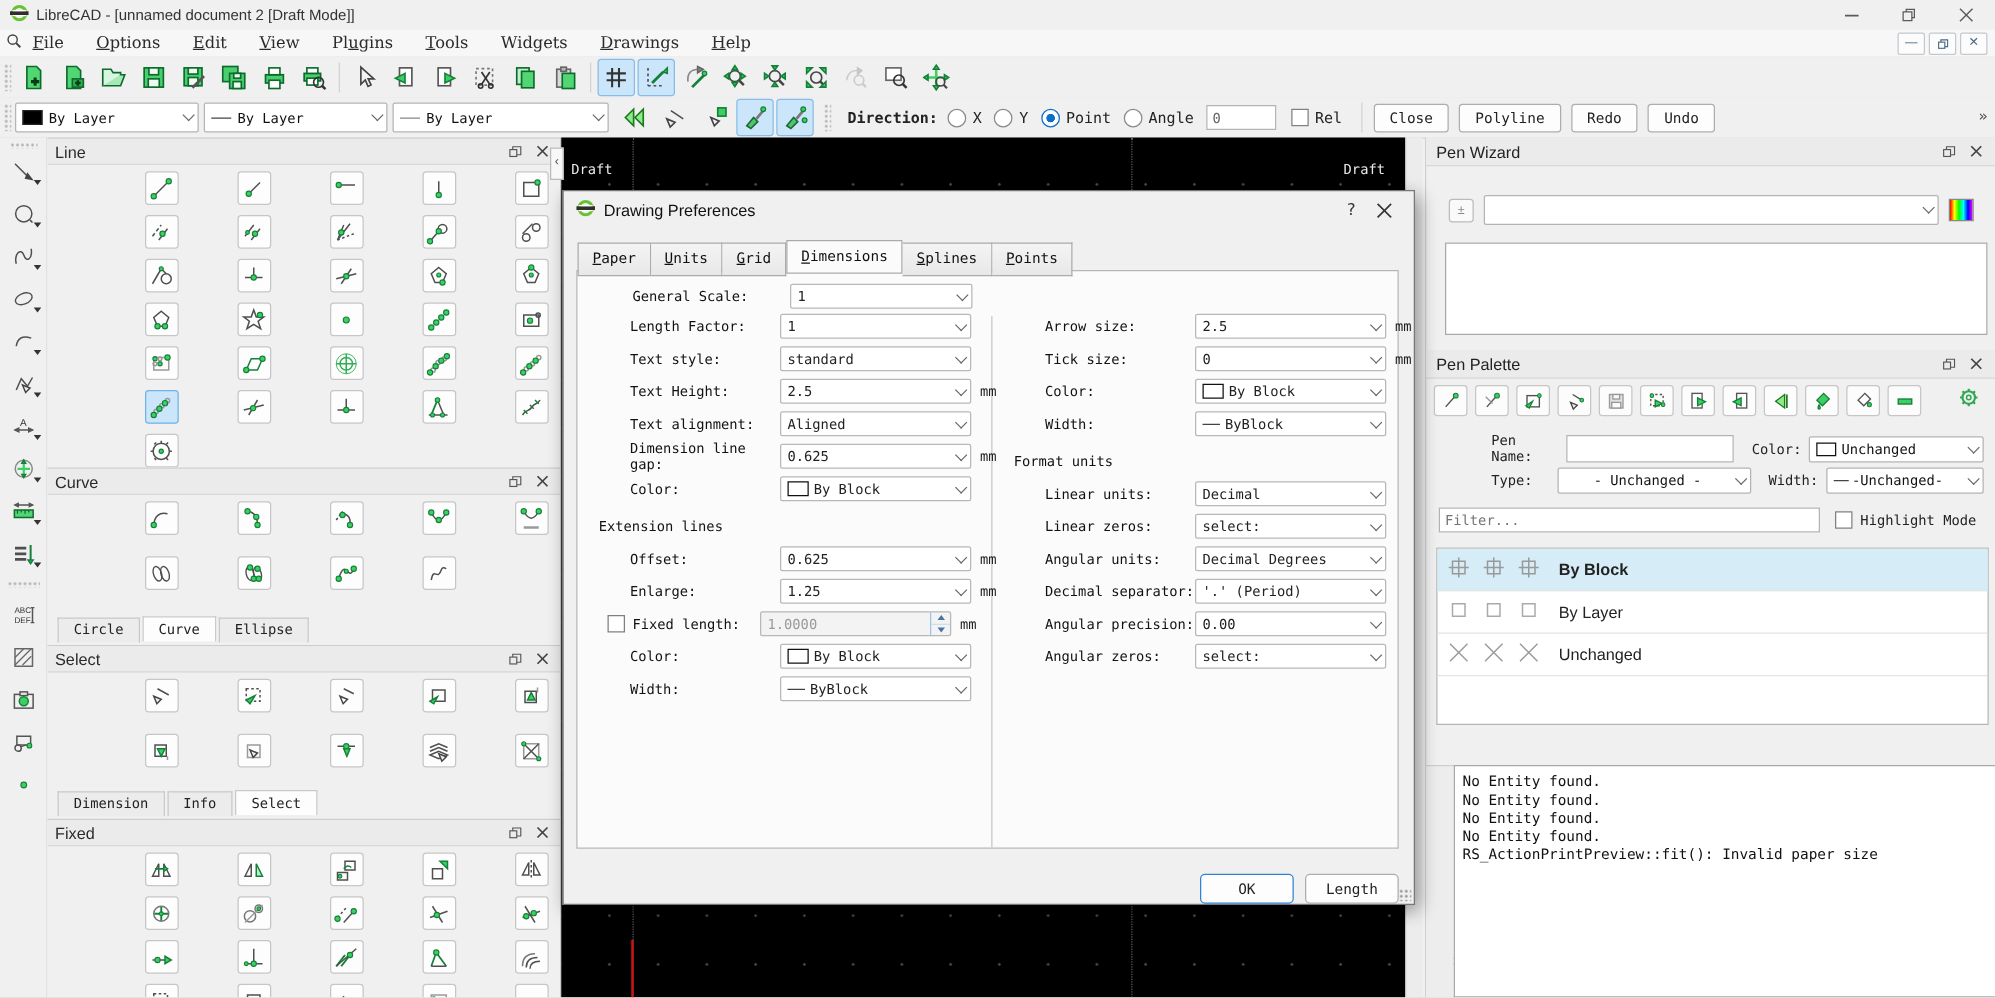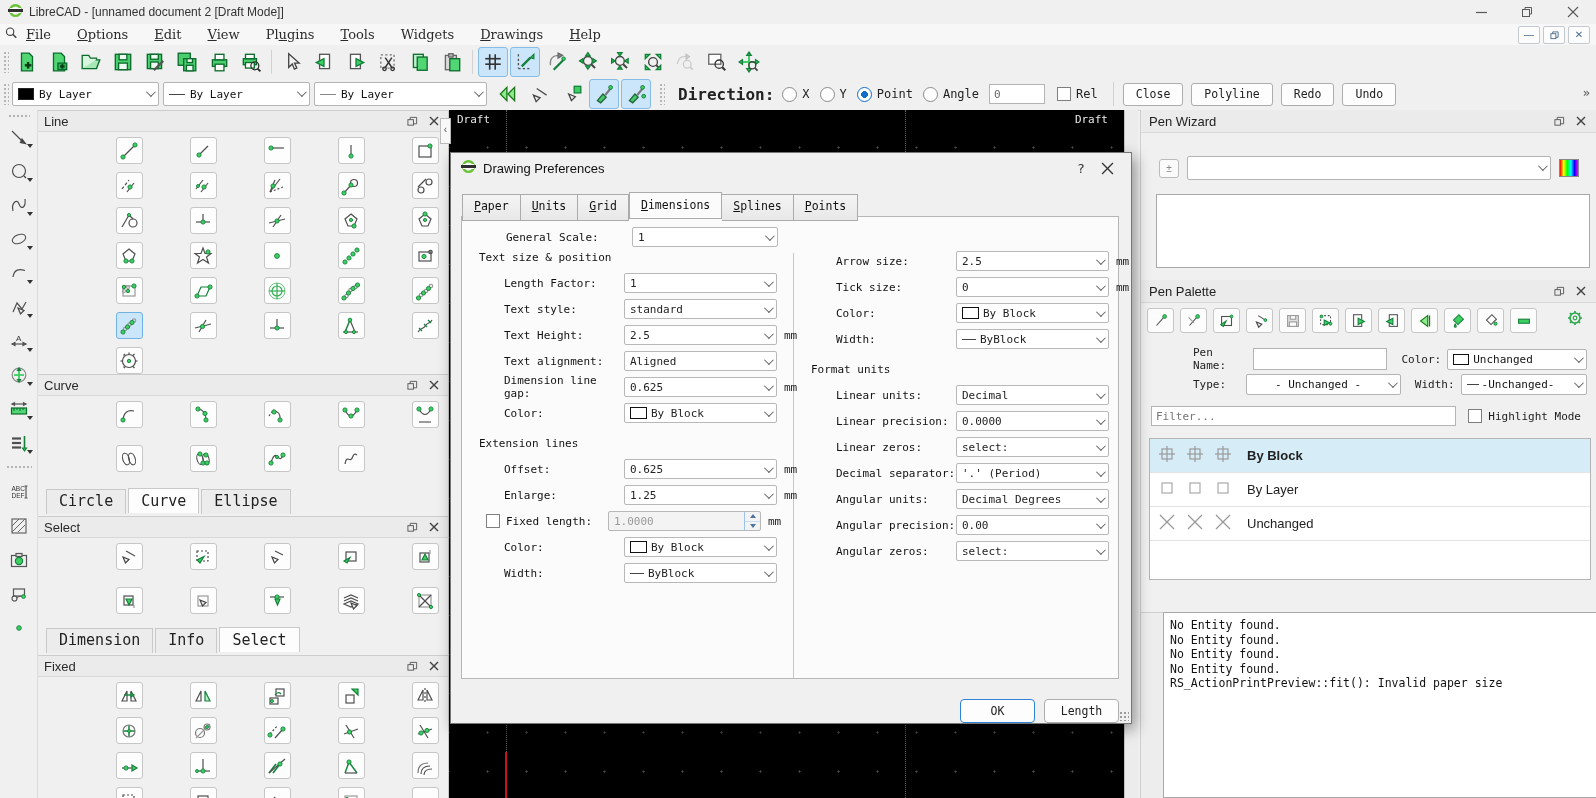--- a/index.html
+++ b/index.html
@@ -28,47 +28,47 @@
   .tbtn{width:28px;height:28px;border:1px solid transparent;border-radius:3px;display:flex;align-items:center;justify-content:center;background:transparent;}
   .tbtn.pressed{background:#cbe6fb;border-color:#86bde8;}
   .tbtn.disabled{opacity:.5;}
   .combo{position:relative;display:flex;align-items:center;height:22px;background:#fff;border:1px solid #b4b4b4;border-radius:2px;padding:0 16px 0 5px;font-family:"DejaVu Sans Mono",monospace;font-size:11px;color:#111;}
   .chev{position:absolute;right:5px;top:7px;width:6px;height:6px;border-right:1.4px solid #666;border-bottom:1.4px solid #666;transform:rotate(45deg) translateY(-2px);}
   .swatch{display:inline-block;width:14px;height:10px;border:1px solid #222;margin-right:5px;background:#000;}
   .wline{display:inline-block;width:16px;height:1px;background:#444;margin-right:5px;}
   .radio{display:inline-block;width:13px;height:13px;border-radius:50%;border:1px solid #8a8a8a;background:#fff;vertical-align:middle;}
   .radio.checked{border:1.5px solid #0f6ec9;background:radial-gradient(circle,#0f6ec9 0 3.2px,#fff 3.6px);}
   .rlabel{font-family:"DejaVu Sans Mono",monospace;font-size:12px;margin:0 10px 0 5px;}
-  #dir-label{font-family:"DejaVu Sans Mono",monospace;font-size:16px;font-weight:bold;margin:0 8px 0 10px;}
+  #dir-label{font-family:"DejaVu Sans Mono",monospace;font-size:12px;font-weight:bold;margin:0 8px 0 10px;}
   #angle-input{width:46px;height:18px;border:1px solid #b4b4b4;font-family:"DejaVu Sans Mono",monospace;font-size:11px;color:#666;padding:0 4px;}
   .cb{display:inline-block;width:12px;height:12px;border:1px solid #7f7f7f;background:#fff;vertical-align:middle;}
   .abtn{height:21px;background:#fdfdfd;border:1px solid #adadad;border-radius:3px;font-family:"DejaVu Sans Mono",monospace;font-size:11.5px;padding:0 12px;margin:0 4px;display:flex;align-items:center;}
   #tb-overflow{position:absolute;right:6px;top:8px;color:#555;font-size:12px;font-family:"DejaVu Sans Mono",monospace;}
   
   #leftstrip{position:absolute;left:0;top:110px;width:38px;height:688px;background:#f0f0f0;border-right:1px solid #ddd;display:flex;flex-direction:column;align-items:center;padding-top:4px;box-sizing:border-box;}
   #leftstrip .hgrip{width:22px;height:5px;margin-bottom:4px;background-image:radial-gradient(#b5b5b5 1px,transparent 1.2px);background-size:4px 4px;}
   .lsbtn{position:relative;width:30px;height:27px;margin-bottom:7px;display:flex;align-items:center;justify-content:center;}
   .lsbtn.drop::after{content:"";position:absolute;right:1px;bottom:2px;border-left:3.5px solid transparent;border-right:3.5px solid transparent;border-top:4.5px solid #333;}
   .lssep{width:26px;height:5px;margin:2px 0 8px;background-image:radial-gradient(#b5b5b5 1px,transparent 1.2px);background-size:4px 4px;}
   
   #leftdock{position:absolute;left:38px;top:110px;width:410px;height:688px;background:#f0f0f0;border-right:1px solid #c9c9c9;}
   .panel{position:absolute;left:0;width:410px;border-top:1px solid #cdcdcd;box-sizing:border-box;background:#f0f0f0;overflow:hidden;display:flex;flex-direction:column;}
   .ptitle{height:20px;background:#ebebeb;border-bottom:1px solid #d8d8d8;display:flex;align-items:center;padding:0 6px;font-size:13px;color:#2a2a2a;flex:none;justify-content:space-between;}
   .ptitle .spacer{flex:1;}
   .pwbtn{width:16px;height:14px;display:flex;align-items:center;justify-content:center;margin-left:6px;}
   .pgrid{flex:1;display:grid;grid-template-columns:repeat(5,74px);justify-items:center;align-content:start;padding:5px 0 0 54px;}
   .gbtn{width:27px;height:27px;background:#fdfdfd;border:1px solid #c6c6c6;border-radius:3px;display:flex;align-items:center;justify-content:center;box-sizing:border-box;}
   .gbtn.pressed{background:#cbe6fb;border-color:#6fb2e4;}
   .ptabs{flex:none;display:flex;padding:0 0 2px 8px;gap:2px;}
-  .ptab{font-family:"DejaVu Sans Mono",monospace;font-size:15px;padding:2px 12px 3px;background:#ececec;border:1px solid #c9c9c9;border-bottom:none;color:#222;}
+  .ptab{font-family:"DejaVu Sans Mono",monospace;font-size:11px;padding:2px 12px 3px;background:#ececec;border:1px solid #c9c9c9;border-bottom:none;color:#222;}
   .ptab.active{background:#fdfdfd;position:relative;top:-1px;padding-top:3px;}
   
   #canvas{position:absolute;left:449px;top:110px;width:675px;height:688px;background:#000;
           background-image:radial-gradient(circle,#4a4a4a .9px,transparent 1.2px);background-size:39px 39px;background-position:19px 18px;}
-  .draftlab{position:absolute;top:3px;color:#e8e8e8;font-family:"DejaVu Sans Mono",monospace;font-size:11px;}
+  .draftlab{position:absolute;top:19px;color:#e8e8e8;font-family:"DejaVu Sans Mono",monospace;font-size:11px;}
   #draft-l{left:8px;} #draft-r{right:16px;}
   .vmeta{position:absolute;top:0;bottom:0;width:0;border-left:1px dotted #5d5d5d;}
   #redaxis{position:absolute;left:56px;bottom:0;width:2px;height:46px;background:#c81414;}
   #canvas-scroll{position:absolute;left:1124px;top:110px;width:14px;height:688px;background:#ececec;border-left:1px solid #c2c2c2;box-sizing:border-box;}
   #splitbtn{position:absolute;left:440px;top:118px;width:9px;height:24px;background:#f8f8f8;border:1px solid #bbb;color:#555;font-size:10px;line-height:22px;text-align:center;z-index:6;}
   
   #rightdock{position:absolute;left:1140px;top:110px;width:456px;height:688px;background:#f0f0f0;border-left:1px solid #cfcfcf;box-sizing:border-box;}
   .rpanel-title{height:22px;background:#ebebeb;border-bottom:1px solid #d8d8d8;display:flex;align-items:center;padding:0 8px;font-size:13px;}
   #penwizard{position:absolute;left:0;top:0;width:456px;height:170px;}
   #pw-row{position:absolute;left:18px;top:46px;right:18px;display:flex;align-items:center;gap:8px;}
@@ -1461,21 +1461,20 @@
     <div id="dlg-frame"></div>
     <div id="dlg-gs-row">
       <span class="dlg-label">General Scale:</span>
       <div class="dlg-combo" style="width:146px">
         <span>1</span>
         <span class="chev"></span>
       </div>
     </div>
     <div id="dlg-vsep"></div>
     <div class="dlg-col" id="dlg-col-left">
-        <div class="dlg-group-header">Text size &amp; position</div>
         <div class="dlg-row">
           <span class="dlg-label">Length Factor:</span>
           <div class="dlg-combo">
             <span>1</span>
             <span class="chev"></span>
           </div>
         </div>
         <div class="dlg-row">
           <span class="dlg-label">Text style:</span>
           <div class="dlg-combo">
@@ -1595,44 +1594,37 @@
         </div>
         <div class="dlg-group-header gap">Format units</div>
         <div class="dlg-row">
           <span class="dlg-label">Linear units:</span>
           <div class="dlg-combo">
             <span>Decimal</span>
             <span class="chev"></span>
           </div>
         </div>
         <div class="dlg-row">
-          <span class="dlg-label">Linear precision:</span>
-          <div class="dlg-combo">
-            <span>0.0000</span>
-            <span class="chev"></span>
-          </div>
-        </div>
-        <div class="dlg-row">
           <span class="dlg-label">Linear zeros:</span>
           <div class="dlg-combo">
             <span>select:</span>
             <span class="chev"></span>
           </div>
         </div>
         <div class="dlg-row">
+          <span class="dlg-label">Angular units:</span>
+          <div class="dlg-combo">
+            <span>Decimal Degrees</span>
+            <span class="chev"></span>
+          </div>
+        </div>
+        <div class="dlg-row">
           <span class="dlg-label">Decimal separator:</span>
           <div class="dlg-combo">
             <span>'.' (Period)</span>
-            <span class="chev"></span>
-          </div>
-        </div>
-        <div class="dlg-row">
-          <span class="dlg-label">Angular units:</span>
-          <div class="dlg-combo">
-            <span>Decimal Degrees</span>
             <span class="chev"></span>
           </div>
         </div>
         <div class="dlg-row">
           <span class="dlg-label">Angular precision:</span>
           <div class="dlg-combo">
             <span>0.00</span>
             <span class="chev"></span>
           </div>
         </div>

